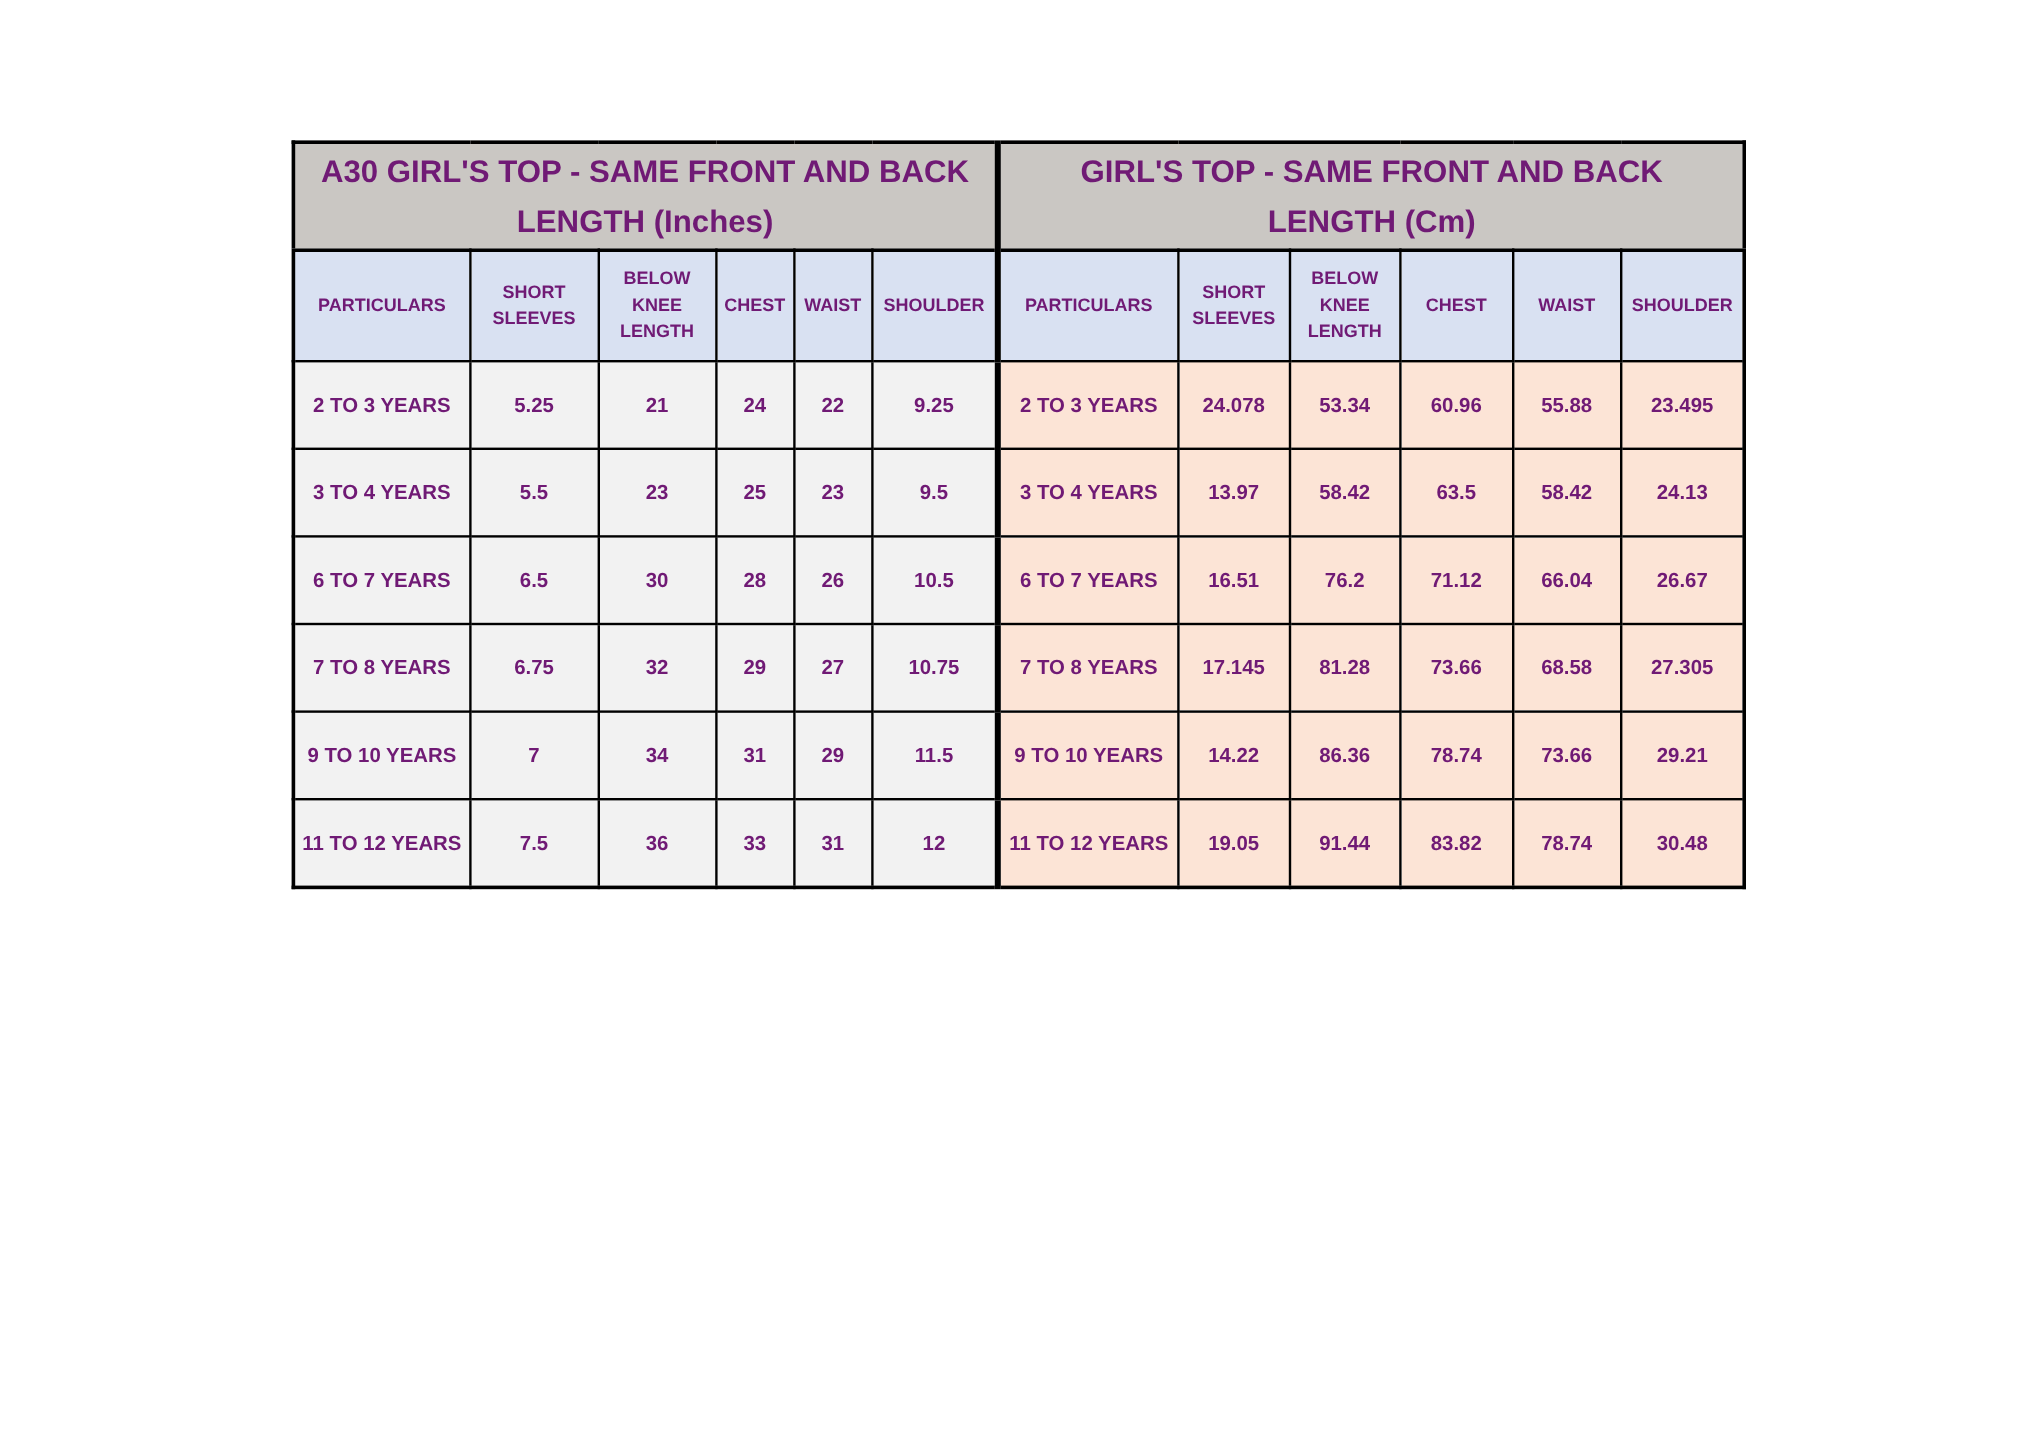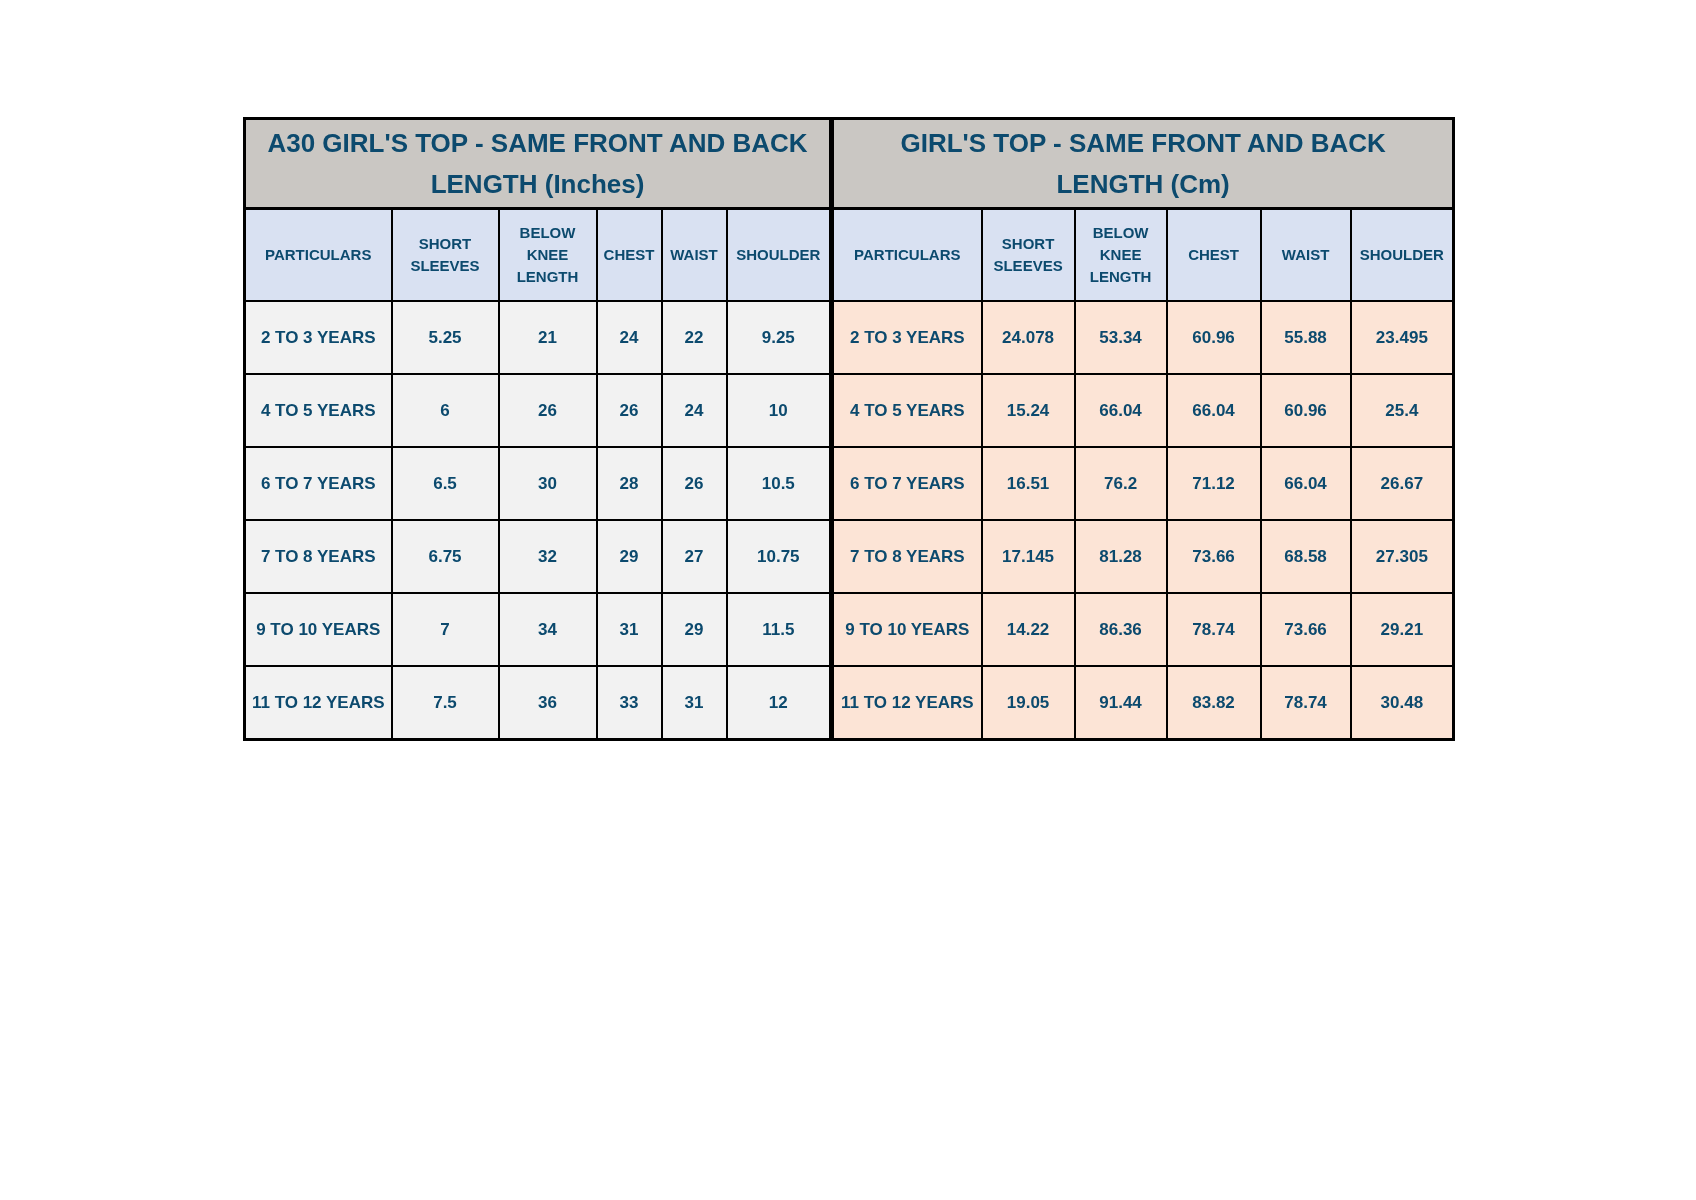--- a/index.html
+++ b/index.html
@@ -6,21 +6,21 @@
     margin: 0;
     padding: 0;
     background: #ffffff;
   }
   .canvas {
     position: relative;
     width: 1696px;
     height: 1200px;
     background: #ffffff;
     font-family: "Liberation Sans", sans-serif;
-    color: #0c4a6e;
+    color: #701a75;
   }
   table.size-chart {
     position: absolute;
     left: 243px;
     top: 117px;
     width: 1209px;
     border-collapse: collapse;
     table-layout: fixed;
     border: 3px solid #000000;
   }
@@ -108,32 +108,32 @@
           <td class="inches-cell">22</td>
           <td class="inches-cell">9.25</td>
           <td class="cm-cell mid-divider">2 TO 3 YEARS</td>
           <td class="cm-cell">24.078</td>
           <td class="cm-cell">53.34</td>
           <td class="cm-cell">60.96</td>
           <td class="cm-cell">55.88</td>
           <td class="cm-cell">23.495</td>
         </tr>
         <tr class="data-row">
-          <td class="inches-cell">4 TO 5 YEARS</td>
-          <td class="inches-cell">6</td>
-          <td class="inches-cell">26</td>
-          <td class="inches-cell">26</td>
-          <td class="inches-cell">24</td>
-          <td class="inches-cell">10</td>
-          <td class="cm-cell mid-divider">4 TO 5 YEARS</td>
-          <td class="cm-cell">15.24</td>
-          <td class="cm-cell">66.04</td>
-          <td class="cm-cell">66.04</td>
-          <td class="cm-cell">60.96</td>
-          <td class="cm-cell">25.4</td>
+          <td class="inches-cell">3 TO 4 YEARS</td>
+          <td class="inches-cell">5.5</td>
+          <td class="inches-cell">23</td>
+          <td class="inches-cell">25</td>
+          <td class="inches-cell">23</td>
+          <td class="inches-cell">9.5</td>
+          <td class="cm-cell mid-divider">3 TO 4 YEARS</td>
+          <td class="cm-cell">13.97</td>
+          <td class="cm-cell">58.42</td>
+          <td class="cm-cell">63.5</td>
+          <td class="cm-cell">58.42</td>
+          <td class="cm-cell">24.13</td>
         </tr>
         <tr class="data-row">
           <td class="inches-cell">6 TO 7 YEARS</td>
           <td class="inches-cell">6.5</td>
           <td class="inches-cell">30</td>
           <td class="inches-cell">28</td>
           <td class="inches-cell">26</td>
           <td class="inches-cell">10.5</td>
           <td class="cm-cell mid-divider">6 TO 7 YEARS</td>
           <td class="cm-cell">16.51</td>

